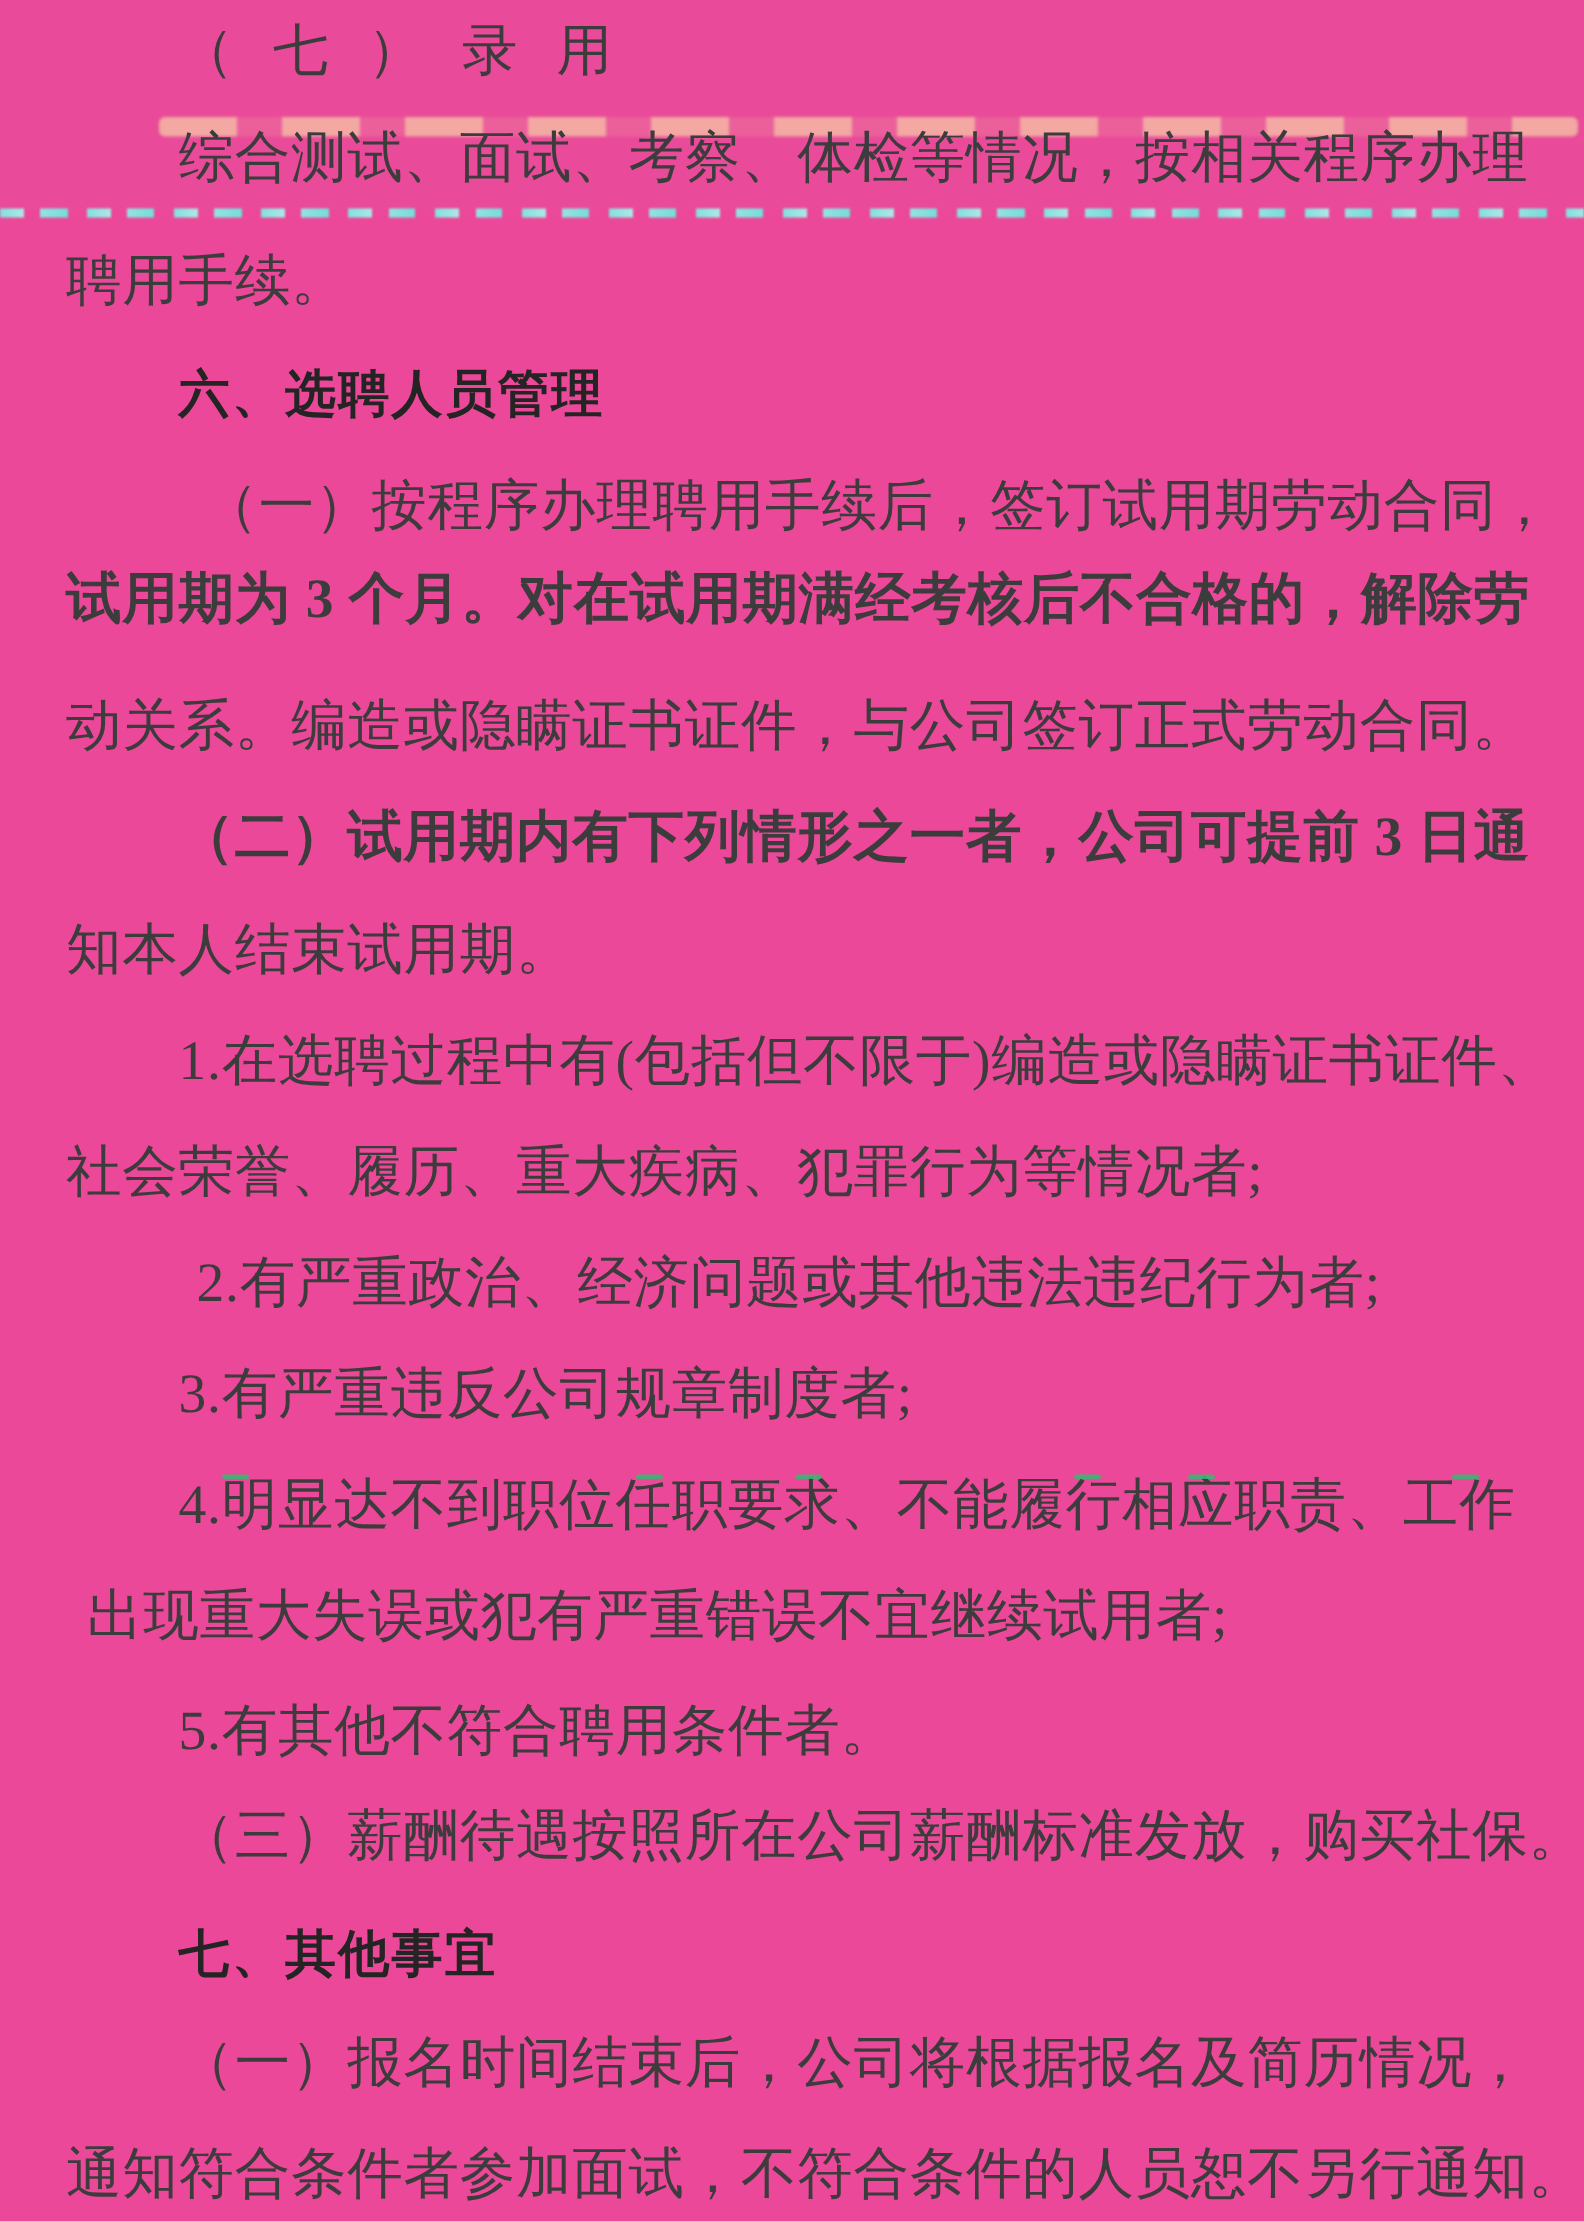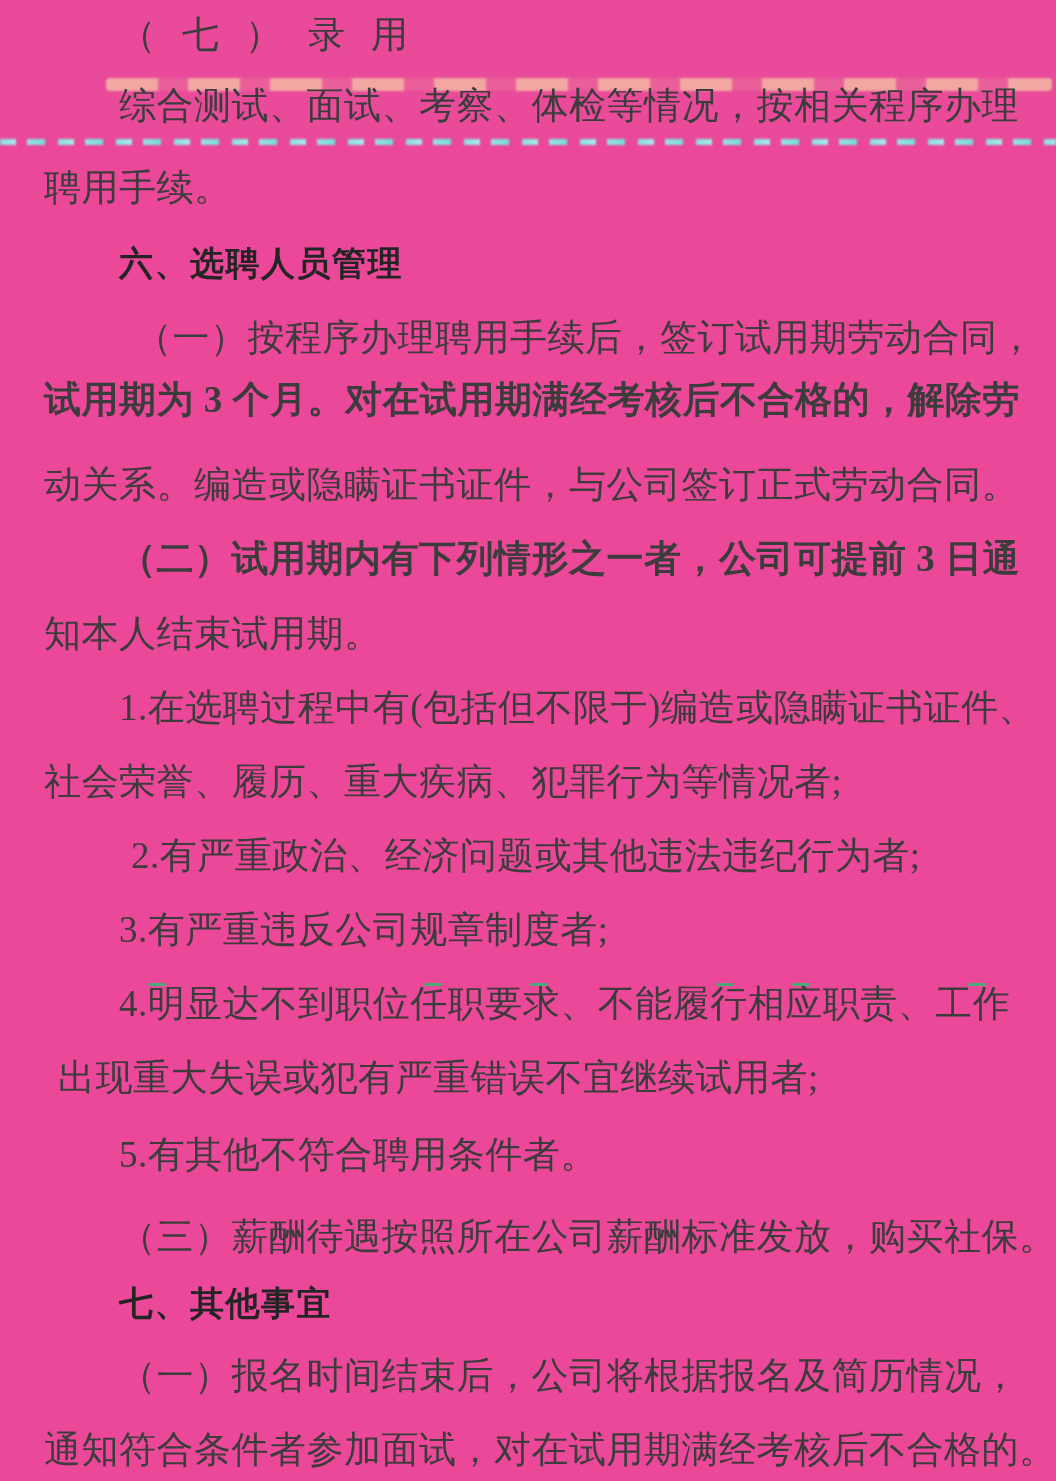--- a/index.html
+++ b/index.html
@@ -83,24 +83,24 @@
       <div class="line flush" style="top: 463px;">动关系。编造或隐瞒证书证件，与公司签订正式劳动合同。</div>
       <div class="line indent" style="top: 537px; font-weight: bold;">（二）试用期内有下列情形之一者，公司可提前 3 日通</div>
       <div class="line flush" style="top: 612px;">知本人结束试用期。</div>
       <div class="line indent" style="top: 686px;">1.在选聘过程中有(包括但不限于)编造或隐瞒证书证件、</div>
       <div class="line flush" style="top: 760px;">社会荣誉、履历、重大疾病、犯罪行为等情况者;</div>
       <div class="line indent" style="top: 834px; margin-left: 12px;">2.有严重政治、经济问题或其他违法违纪行为者;</div>
       <div class="line indent" style="top: 908px;">3.有严重违反公司规章制度者;</div>
       <div class="line indent" style="top: 982px;">4.明显达不到职位任职要求、不能履行相应职责、工作</div>
       <div class="line flush" style="top: 1056px; margin-left: 14px;">出现重大失误或犯有严重错误不宜继续试用者;</div>
       <div class="line indent" style="top: 1133px;">5.有其他不符合聘用条件者。</div>
-      <div class="line indent" style="top: 1203px; margin-top: 12px;">（三）薪酬待遇按照所在公司薪酬标准发放，购买社保。</div>
+      <div class="line indent" style="top: 1203px;">（三）薪酬待遇按照所在公司薪酬标准发放，购买社保。</div>
       <div class="line indent heading" style="top: 1281px;">七、其他事宜</div>
       <div class="line indent" style="top: 1354px;">（一）报名时间结束后，公司将根据报名及简历情况，</div>
-      <div class="line flush" style="top: 1428px;">通知符合条件者参加面试，对在试用期满经考核后不合格的。</div>
+      <div class="line flush" style="top: 1428px;">通知符合条件者参加面试，不符合条件的人员恕不另行通知。</div>
     </div>
   <div id="marks-layer">
       <span class="gmark" style="left: 148px; top: 983px;"></span>
       <span class="gmark" style="left: 424px; top: 983px;"></span>
       <span class="gmark" style="left: 530px; top: 983px;"></span>
       <span class="gmark" style="left: 716px; top: 983px;"></span>
       <span class="gmark" style="left: 792px; top: 983px;"></span>
       <span class="gmark" style="left: 968px; top: 983px;"></span>
     </div>
 </div>

